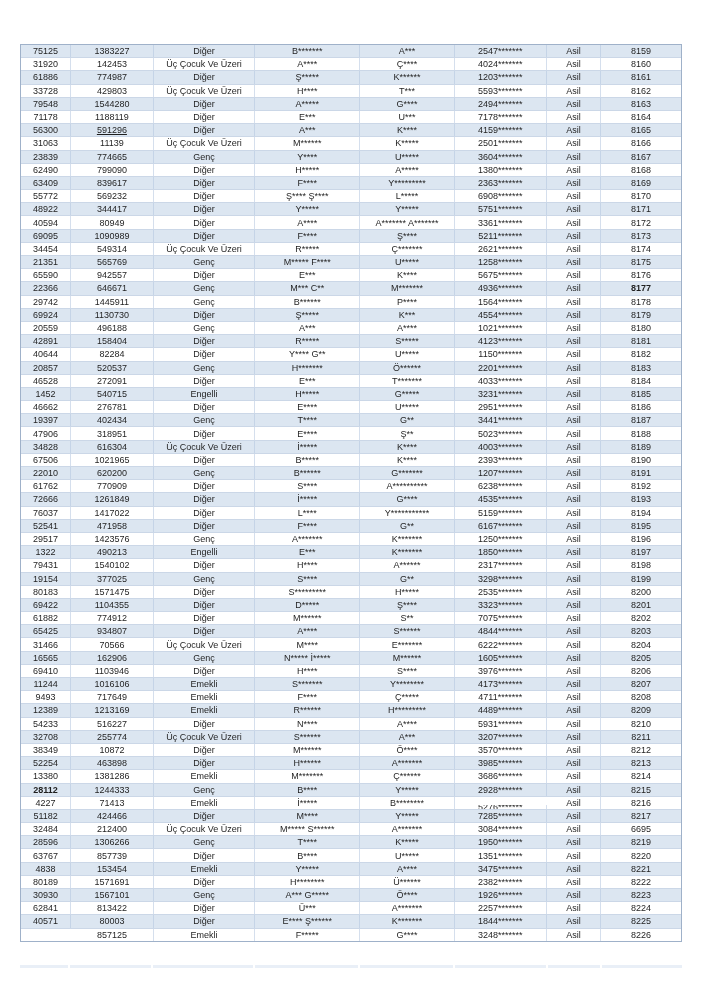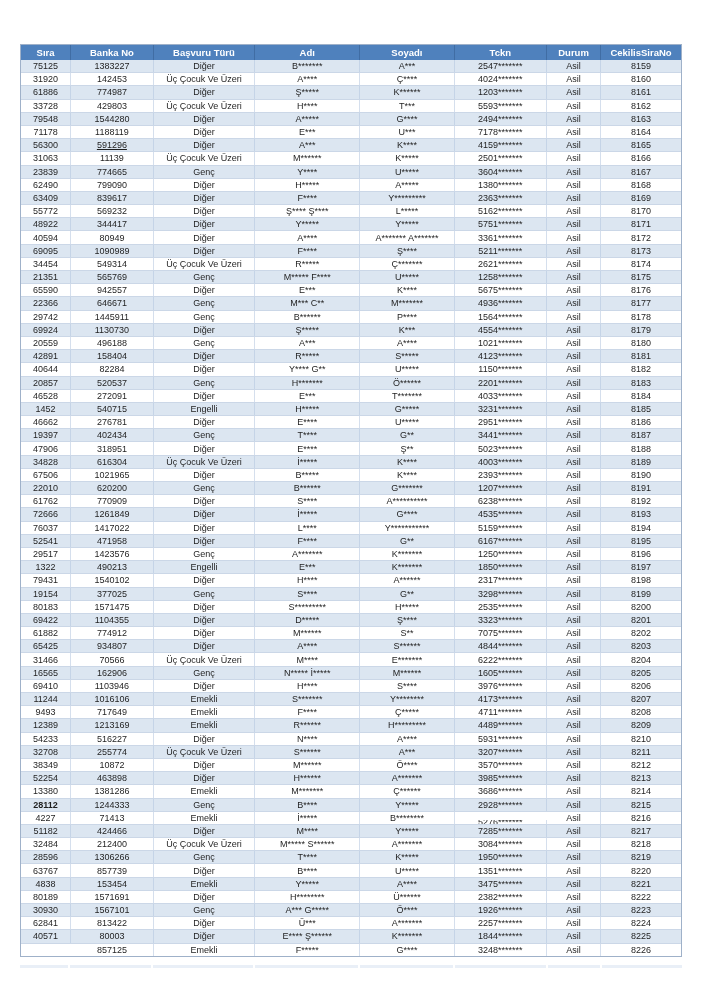--- a/index.html
+++ b/index.html
@@ -37,30 +37,20 @@
   }
   .remnant-seg{
     box-sizing:border-box;height:3px;background:var(--remnant);border-right:2px solid #ffffff;
   }
   .remnant-seg:last-child{border-right:none;}
 </style>
 </head>
 <body>
 
 <div class="table-wrap">
-  <div class="thead">
-      <div class="hcell" style="width: 7.6%;">Sıra</div>
-      <div class="hcell" style="width: 12.5%;">Banka No</div>
-      <div class="hcell" style="width: 15.4%;">Başvuru Türü</div>
-      <div class="hcell" style="width: 15.9%;">Adı</div>
-      <div class="hcell" style="width: 14.3%;">Soyadı</div>
-      <div class="hcell" style="width: 14%;">Tckn</div>
-      <div class="hcell" style="width: 8.2%;">Durum</div>
-      <div class="hcell" style="width: 12.1%;">CekilisSiraNo</div>
-    </div>
   <div class="tbody">
       <div class="trow band">
         <div class="tcell" style="width: 7.6%;">75125</div>
         <div class="tcell" style="width: 12.5%;">1383227</div>
         <div class="tcell" style="width: 15.4%;">Diğer</div>
         <div class="tcell" style="width: 15.9%;">B*******</div>
         <div class="tcell" style="width: 14.3%;">A***</div>
         <div class="tcell" style="width: 14%;">2547*******</div>
         <div class="tcell" style="width: 8.2%;">Asil</div>
         <div class="tcell" style="width: 12.1%;">8159</div>
@@ -164,21 +154,21 @@
         <div class="tcell" style="width: 14%;">2363*******</div>
         <div class="tcell" style="width: 8.2%;">Asil</div>
         <div class="tcell" style="width: 12.1%;">8169</div>
       </div>
       <div class="trow">
         <div class="tcell" style="width: 7.6%;">55772</div>
         <div class="tcell" style="width: 12.5%;">569232</div>
         <div class="tcell" style="width: 15.4%;">Diğer</div>
         <div class="tcell" style="width: 15.9%;">Ş**** Ş****</div>
         <div class="tcell" style="width: 14.3%;">L*****</div>
-        <div class="tcell" style="width: 14%;">5162*******</div>
+        <div class="tcell" style="width: 14%;">6908*******</div>
         <div class="tcell" style="width: 8.2%;">Asil</div>
         <div class="tcell" style="width: 12.1%;">8170</div>
       </div>
       <div class="trow band">
         <div class="tcell" style="width: 7.6%;">48922</div>
         <div class="tcell" style="width: 12.5%;">344417</div>
         <div class="tcell" style="width: 15.4%;">Diğer</div>
         <div class="tcell" style="width: 15.9%;">Y*****</div>
         <div class="tcell" style="width: 14.3%;">Y*****</div>
         <div class="tcell" style="width: 14%;">5751*******</div>
@@ -236,21 +226,21 @@
         <div class="tcell" style="width: 12.1%;">8176</div>
       </div>
       <div class="trow band">
         <div class="tcell" style="width: 7.6%;">22366</div>
         <div class="tcell" style="width: 12.5%;">646671</div>
         <div class="tcell" style="width: 15.4%;">Genç</div>
         <div class="tcell" style="width: 15.9%;">M*** C**</div>
         <div class="tcell" style="width: 14.3%;">M*******</div>
         <div class="tcell" style="width: 14%;">4936*******</div>
         <div class="tcell" style="width: 8.2%;">Asil</div>
-        <div class="tcell" style="width: 12.1%;">8177</div>
+        <div class="tcell" style="width: 12.1%; font-weight: bold;">8177</div>
       </div>
       <div class="trow">
         <div class="tcell" style="width: 7.6%;">29742</div>
         <div class="tcell" style="width: 12.5%;">1445911</div>
         <div class="tcell" style="width: 15.4%;">Genç</div>
         <div class="tcell" style="width: 15.9%;">B******</div>
         <div class="tcell" style="width: 14.3%;">P****</div>
         <div class="tcell" style="width: 14%;">1564*******</div>
         <div class="tcell" style="width: 8.2%;">Asil</div>
         <div class="tcell" style="width: 12.1%;">8178</div>
@@ -646,21 +636,21 @@
         <div class="tcell" style="width: 12.1%;">8217</div>
       </div>
       <div class="trow">
         <div class="tcell" style="width: 7.6%;">32484</div>
         <div class="tcell" style="width: 12.5%;">212400</div>
         <div class="tcell" style="width: 15.4%;">Üç Çocuk Ve Üzeri</div>
         <div class="tcell" style="width: 15.9%;">M***** S******</div>
         <div class="tcell" style="width: 14.3%;">A*******</div>
         <div class="tcell" style="width: 14%; text-align: right;">3084*******</div>
         <div class="tcell" style="width: 8.2%;">Asil</div>
-        <div class="tcell" style="width: 12.1%;">8218</div>
+        <div class="tcell" style="width: 12.1%;">6695</div>
       </div>
       <div class="trow band">
         <div class="tcell" style="width: 7.6%;">28596</div>
         <div class="tcell" style="width: 12.5%;">1306266</div>
         <div class="tcell" style="width: 15.4%;">Genç</div>
         <div class="tcell" style="width: 15.9%;">T****</div>
         <div class="tcell" style="width: 14.3%;">K*****</div>
         <div class="tcell" style="width: 14%;">1950*******</div>
         <div class="tcell" style="width: 8.2%;">Asil</div>
         <div class="tcell" style="width: 12.1%;">8219</div>

